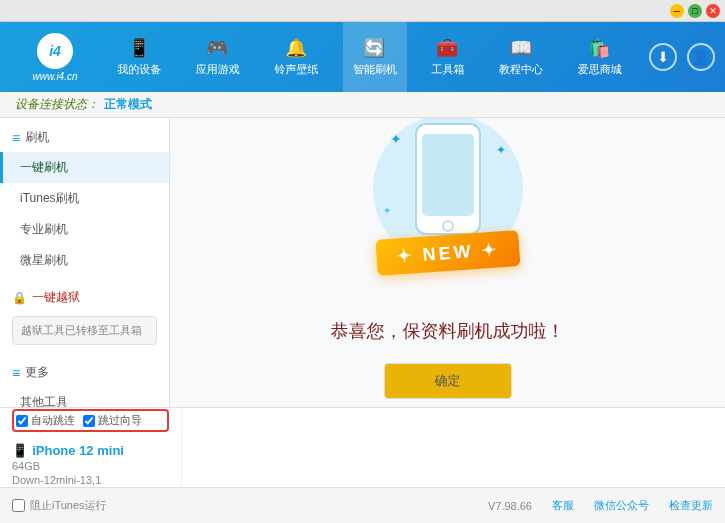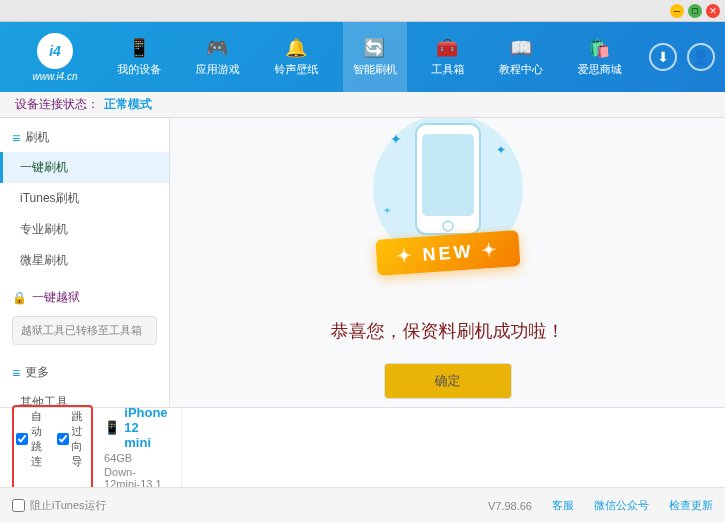--- a/index.html
+++ b/index.html
@@ -117,21 +117,21 @@
     .status-bar {
       background: #f5f5f5;
       height: 26px;
       display: flex;
       align-items: center;
       padding: 0 15px;
       font-size: 12px;
       color: #555;
       border-bottom: 1px solid #ddd;
     }
-    .status-label { color: #701a75; }
+    .status-label { color: #4d7c0f; font-style: italic; }
     .status-value { color: #1a9fe0; font-weight: bold; margin-left: 5px; }
 
     
     .main-content {
       display: flex;
       flex: 1;
       overflow: hidden;
     }
 
     
@@ -237,21 +237,21 @@
       background: white;
       border-top: 1px solid #e0e0e0;
       display: flex;
       align-items: center;
       padding: 0 12px;
       gap: 10px;
     }
     .bottom-left {
       width: 170px;
       display: flex;
-      flex-direction: row;
+      flex-direction: column;
       gap: 11px;
       border-right: 1px solid #eee;
       padding-right: 12px;
     }
     .checkbox-row {
       display: flex;
       align-items: center;
       gap: 8px;
     }
     .checkbox-label {
@@ -387,21 +387,21 @@
         <span>专业刷机</span>
       </div>
       <div class="sidebar-item">
         <span>微星刷机</span>
       </div>
 
       <div class="sidebar-divider"></div>
 
       <div class="sidebar-sub-title">
         <span style="color:#aaa;">🔒</span>
-        <span style="color:#701a75;">一键越狱</span>
+        <span style="color:#b91c1c;">一键越狱</span>
       </div>
       <div class="sidebar-notice">
         <span>越狱工具已转移至工具箱</span>
       </div>
 
       <div class="sidebar-divider"></div>
 
       <div class="sidebar-group-title">
         <span class="icon">≡</span>
         <span>更多</span>

